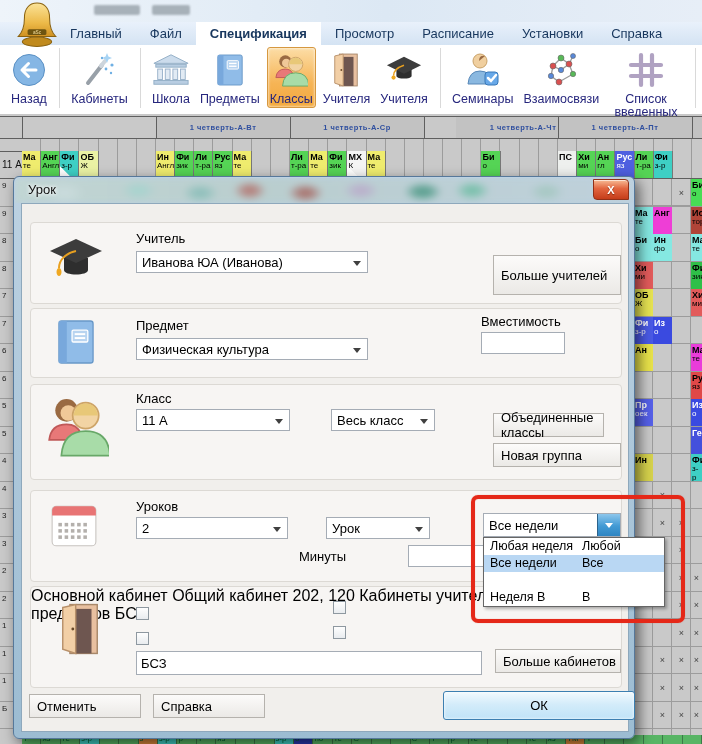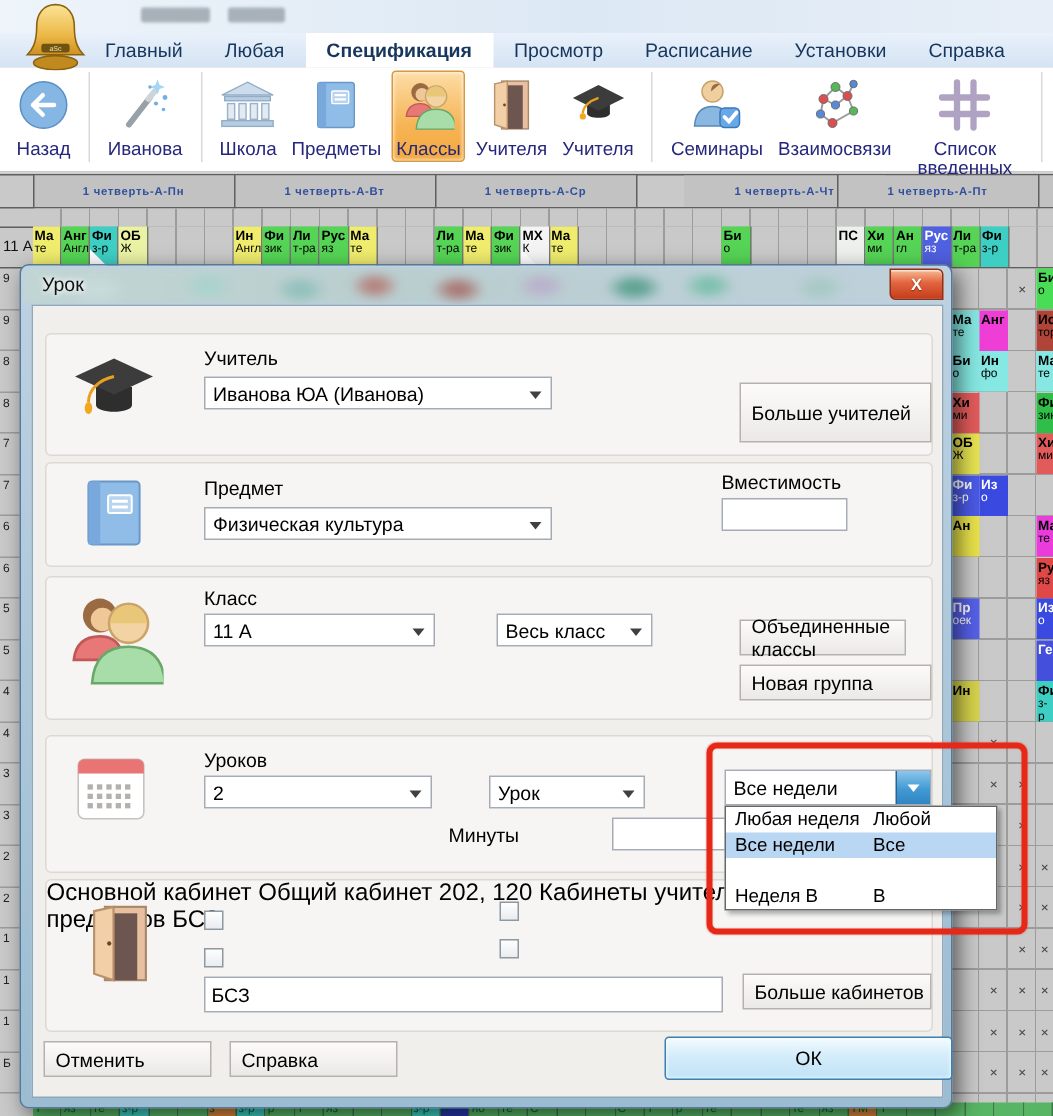--- a/index.html
+++ b/index.html
@@ -92,21 +92,21 @@
         </defs>
       <ellipse cx="20" cy="39" rx="14" ry="4.5" fill="#c08a1e" stroke="#8a6210"></ellipse>
       <path d="M20 2c-8 0-12 6-12 14 0 11-3 15-6 18h36c-3-3-6-7-6-18 0-8-4-14-12-14z" fill="url(#gold)" stroke="#8a6210"></path>
       <rect x="11" y="27" width="18" height="5.5" rx="1.5" fill="#6e5410"></rect>
       <text x="20" y="31.6" font-size="4.5" fill="#f6e0a0" text-anchor="middle" font-family="Liberation Sans, sans-serif">aSc</text>
     </svg>
   </div>
 
   <div class="abs" id="menubar">
       <div class="tab bold">Главный</div>
-      <div class="tab">Любая</div>
+      <div class="tab">Файл</div>
       <div class="tab active">Спецификация</div>
       <div class="tab">Просмотр</div>
       <div class="tab">Расписание</div>
       <div class="tab">Установки</div>
       <div class="tab">Справка</div>
     </div>
 
   <div class="abs" id="toolbar">
     <div class="tbtn">
       <span class="ic">
@@ -125,21 +125,21 @@
             <line x1="20" y1="14" x2="24" y2="9" stroke="#cdd5dc" stroke-width="4" stroke-linecap="round"></line>
             <path d="M26 1l1.4 3.6L31 6l-3.6 1.4L26 11l-1.4-3.6L21 6l3.6-1.4z" fill="#a8d4f4"></path>
             <g fill="#6fb0e4">
               <circle cx="31" cy="13" r="1.6"></circle>
               <circle cx="25" cy="17" r="1.4"></circle>
               <circle cx="30" cy="21" r="1.2"></circle>
               <circle cx="21" cy="6" r="1.2"></circle>
             </g>
           </svg>
       </span>
-        <span class="tlabel">Иванова</span>
+        <span class="tlabel">Кабинеты</span>
     </div>
     <div class="tsep"></div>
     <div class="tbtn">
       <span class="ic">
         <svg width="38" height="34" viewBox="0 0 40 34">
             <polygon points="20,1 38,10 2,10" fill="#ccdcec" stroke="#92aec6"></polygon>
             <rect x="4" y="11" width="32" height="3" fill="#b8cde2" stroke="#92aec6"></rect>
             <g fill="#e2ebf4" stroke="#9ab2ca">
               <rect x="6" y="16" width="5" height="11"></rect>
               <rect x="14" y="16" width="5" height="11"></rect>
@@ -252,21 +252,20 @@
     </div>
     <div class="tsep"></div>
 
   </div>
 
   <div class="abs" id="grid">
       <div class="hline" style="top: 1px;"></div>
       <div class="hline" style="top: 23px;"></div>
       <div class="hline" style="top: 36px;"></div>
       <div class="hline" style="top: 63px;"></div>
-      <div class="dayhdr" style="left: 22px; width: 134px; top: 2px; height: 21px;">1 четверть-А-Пн</div>
       <div class="vline" style="left: 22px; top: 1px; height: 62px;"></div>
       <div class="num" style="left: 22px; width: 19.14px; top: 24px;">1</div>
       <div class="num" style="left: 41.14px; width: 19.14px; top: 24px;">2</div>
       <div class="num" style="left: 60.28px; width: 19.14px; top: 24px;">3</div>
       <div class="num" style="left: 79.42px; width: 19.14px; top: 24px;">4</div>
       <div class="num" style="left: 98.56px; width: 19.14px; top: 24px;">5</div>
       <div class="num" style="left: 117.7px; width: 19.14px; top: 24px;">6</div>
       <div class="num" style="left: 136.84px; width: 19.14px; top: 24px;">7</div>
       <div class="dayhdr" style="left: 156px; width: 134px; top: 2px; height: 21px;">1 четверть-А-Вт</div>
       <div class="vline" style="left: 156px; top: 1px; height: 62px;"></div>

